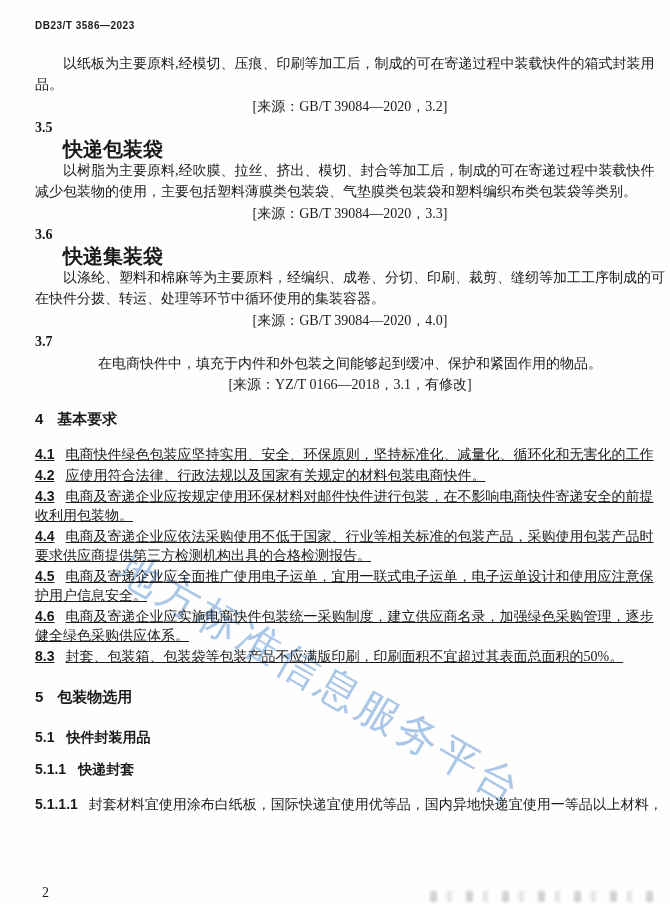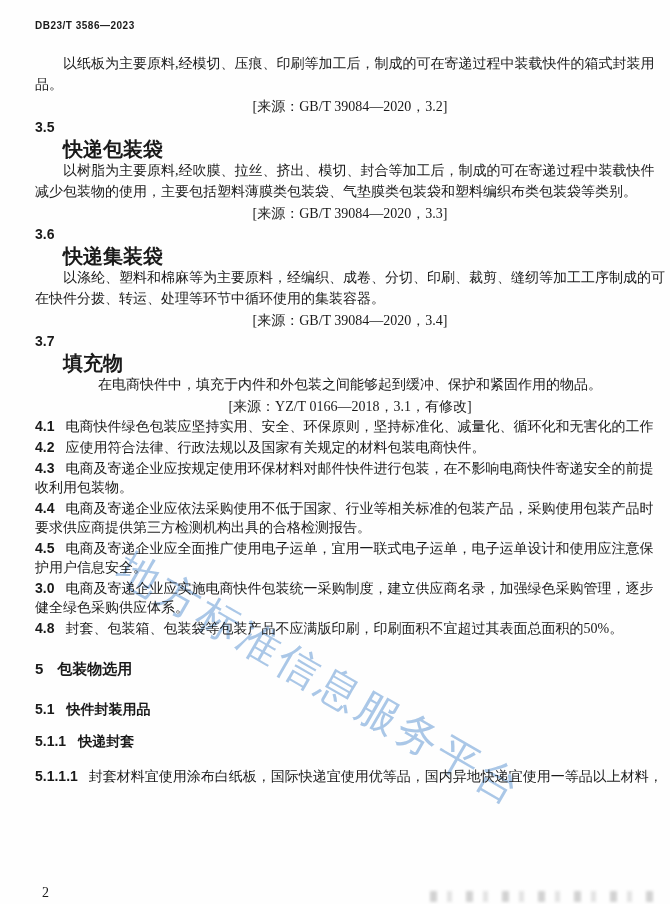--- a/index.html
+++ b/index.html
@@ -17,40 +17,40 @@
   .std-no {
     font-family:"Liberation Sans", sans-serif;
     font-weight:bold; font-size:10px; letter-spacing:0.5px;
     margin-bottom:22px; white-space:nowrap;
   }
   .t-line {
     font-size:14px; line-height:21.4px; white-space:nowrap;
   }
   .ind { padding-left:28px;text-align:center; }
   .term-num {
-    font-family:Liberation Sans, sans-serif;
+    font-family:Liberation Serif, serif;
     font-weight:bold; font-size:14px; line-height:21.4px; white-space:nowrap;
   }
   .term-title {
     font-family:"Liberation Sans", sans-serif;
     font-weight:bold; font-size:20px; line-height:21.4px;
     padding-left:28px; white-space:nowrap;
   }
   .sec-heading {
     font-family:"Liberation Sans", sans-serif;
     font-weight:bold; font-size:15px; line-height:17px;
     margin:14px 0 18px 0; white-space:nowrap;
   }
   .sec-heading .num { margin-right:14px; }
   .sub-heading {
     font-family:"Liberation Sans", sans-serif;
     font-weight:bold; font-size:14px; line-height:16px; white-space:nowrap;
   }
   .sub-heading .num { margin-right:12px; }
-  .clauses { margin-top:0; }
+  .clauses { margin-top:0;text-decoration:underline; }
   .clause { margin-bottom:2px; }
   .c-line { font-size:14px; line-height:19px; white-space:nowrap; }
   .c-num {
     font-family:"Liberation Sans", sans-serif;
     font-weight:bold; margin-right:11px;
   }
   .mt22 { margin-top:22px; }
   .mt24 { margin-top:24px; }
   .mt16 { margin-top:16px; }
   .clause511 { margin-top:18px; }
@@ -100,30 +100,32 @@
       <div class="t-line ind">以树脂为主要原料,经吹膜、拉丝、挤出、模切、封合等加工后，制成的可在寄递过程中装载快件</div>
       <div class="t-line">减少包装物的使用，主要包括塑料薄膜类包装袋、气垫膜类包装袋和塑料编织布类包装袋等类别。</div>
       <div class="t-line ind">[来源：GB/T 39084—2020，3.3]</div>
     </div>
 
     <div>
       <div class="term-num">3.6</div>
       <div class="term-title">快递集装袋</div>
       <div class="t-line ind">以涤纶、塑料和棉麻等为主要原料，经编织、成卷、分切、印刷、裁剪、缝纫等加工工序制成的可</div>
       <div class="t-line">在快件分拨、转运、处理等环节中循环使用的集装容器。</div>
-      <div class="t-line ind">[来源：GB/T 39084—2020，3.4]</div>
+      <div class="t-line ind">[来源：GB/T 39084—2020，4.0]</div>
     </div>
 
     <div>
       <div class="term-num">3.7</div>
-      <div class="term-title">填充物</div>
       <div class="t-line ind">在电商快件中，填充于内件和外包装之间能够起到缓冲、保护和紧固作用的物品。</div>
       <div class="t-line ind">[来源：YZ/T 0166—2018，3.1，有修改]</div>
     </div>
 
+    <div class="sec-heading">
+      <span class="num">4</span><span>基本要求</span>
+    </div>
 
     <div class="clauses">
       <div class="clause">
         <div class="c-line"><span class="c-num">4.1</span><span>电商快件绿色包装应坚持实用、安全、环保原则，坚持标准化、减量化、循环化和无害化的工作</span></div>
       </div>
       <div class="clause">
         <div class="c-line"><span class="c-num">4.2</span><span>应使用符合法律、行政法规以及国家有关规定的材料包装电商快件。</span></div>
       </div>
       <div class="clause">
         <div class="c-line"><span class="c-num">4.3</span><span>电商及寄递企业应按规定使用环保材料对邮件快件进行包装，在不影响电商快件寄递安全的前提</span></div>
@@ -131,25 +133,25 @@
       </div>
       <div class="clause">
         <div class="c-line"><span class="c-num">4.4</span><span>电商及寄递企业应依法采购使用不低于国家、行业等相关标准的包装产品，采购使用包装产品时</span></div>
         <div class="c-line">要求供应商提供第三方检测机构出具的合格检测报告。</div>
       </div>
       <div class="clause">
         <div class="c-line"><span class="c-num">4.5</span><span>电商及寄递企业应全面推广使用电子运单，宜用一联式电子运单，电子运单设计和使用应注意保</span></div>
         <div class="c-line">护用户信息安全。</div>
       </div>
       <div class="clause">
-        <div class="c-line"><span class="c-num">3.0</span><span>电商及寄递企业应实施电商快件包装统一采购制度，建立供应商名录，加强绿色采购管理，逐步</span></div>
+        <div class="c-line"><span class="c-num">4.6</span><span>电商及寄递企业应实施电商快件包装统一采购制度，建立供应商名录，加强绿色采购管理，逐步</span></div>
         <div class="c-line">健全绿色采购供应体系。</div>
       </div>
       <div class="clause">
-        <div class="c-line"><span class="c-num">4.8</span><span>封套、包装箱、包装袋等包装产品不应满版印刷，印刷面积不宜超过其表面总面积的50%。</span></div>
+        <div class="c-line"><span class="c-num">8.3</span><span>封套、包装箱、包装袋等包装产品不应满版印刷，印刷面积不宜超过其表面总面积的50%。</span></div>
       </div>
     </div>
 
     <div class="sec-heading mt22">
       <span class="num">5</span><span>包装物选用</span>
     </div>
 
     <div class="sub-heading mt24">
       <span class="num">5.1</span><span>快件封装用品</span>
     </div>

